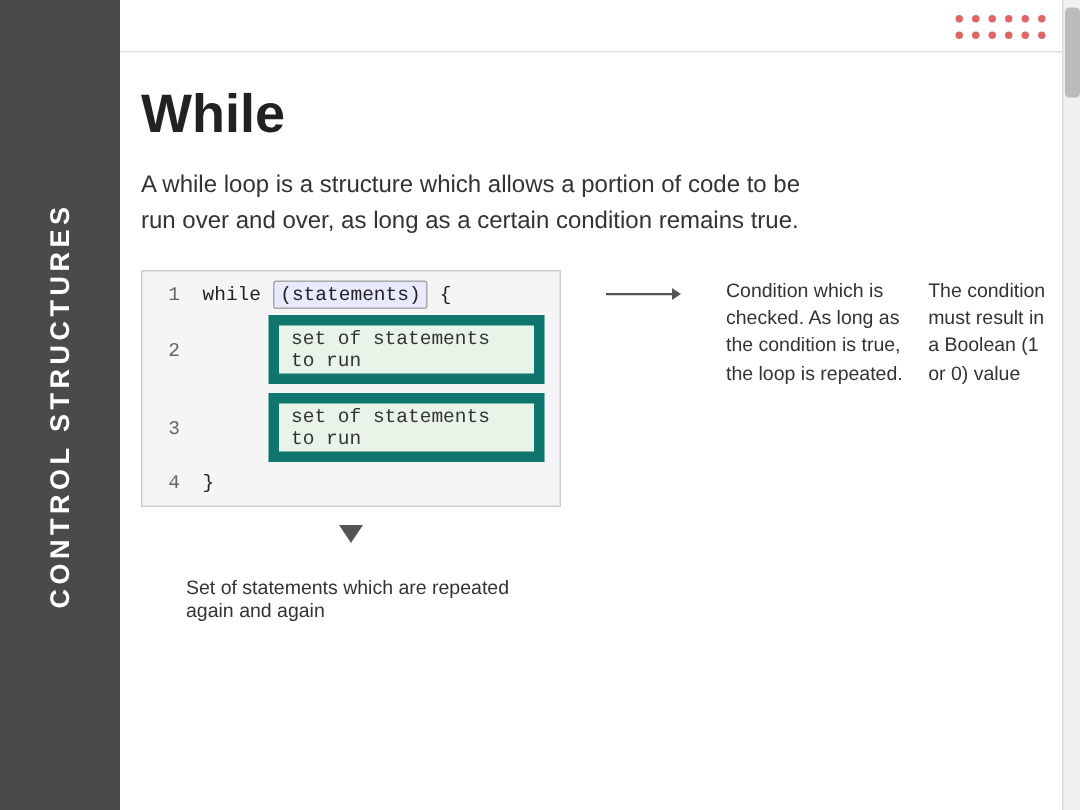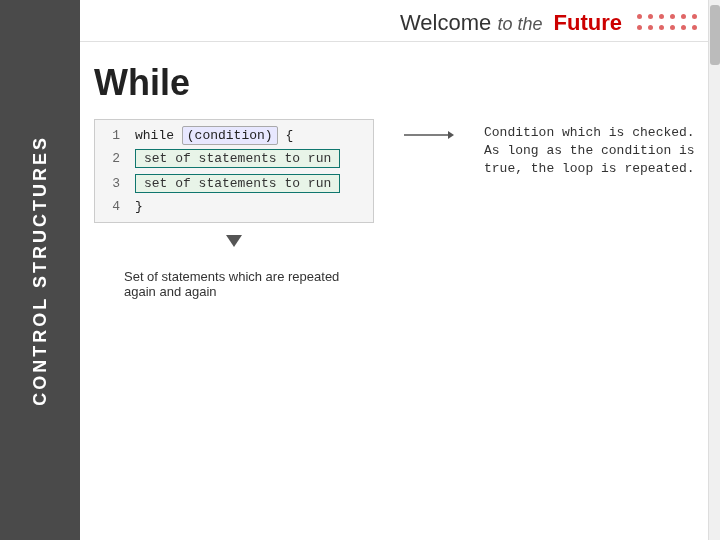--- a/index.html
+++ b/index.html
@@ -137,23 +137,24 @@
 
     .condition-highlight {
       background: #e8e8ff;
       border: 1px solid #aaa;
       padding: 1px 4px;
       border-radius: 2px;
     }
 
     .code-indent {
       background: #e8f4e8;
-      border: 1px solid #0f766e;
+      border: 7px solid #0f766e;
       padding: 1px 8px;
       color: #333;
+      margin-left: 44px;
     }
 
     .annotation {
       font-size: 13px;
       color: #333;
       line-height: 1.4;
     }
 
     
     .bottom-label {
@@ -180,70 +181,70 @@
       background: #bbb;
       border-radius: 3px;
       margin: 5px auto;
     }
 
     .annotations-wrapper {
       display: flex;
       flex-direction: row;
       justify-content: center;
       padding-top: 5px;
-      font-family: Liberation Mono, monospace;
     }
 
     .annotation-top {
       margin-bottom: 25px;
     }
   </style>
 </head>
 <body>
 
 <div class="sidebar">
   <span class="sidebar-text">CONTROL STRUCTURES</span>
 </div>
 
 <div class="main">
 
   <div class="header">
-    <span class="welcome-text">
-      <span>Welcome</span>&nbsp;<span class="welcome-italic">to the</span>&nbsp;<span class="welcome-future">Future</span>
-    </span>
     <div class="dots-pattern">
       <div class="dot"></div>
       <div class="dot"></div>
       <div class="dot"></div>
       <div class="dot"></div>
       <div class="dot"></div>
       <div class="dot"></div>
       <div class="dot"></div>
       <div class="dot"></div>
       <div class="dot"></div>
       <div class="dot"></div>
       <div class="dot"></div>
       <div class="dot"></div>
     </div>
   </div>
 
   <div class="content">
 
     <div class="page-title">While</div>
 
+    <div class="description">
+      <span>A while loop is a structure which allows a portion of code to be</span><br>
+      <span>run over and over, as long as a certain condition remains true.</span>
+    </div>
 
     <div style="display:flex; gap: 30px; align-items: flex-start; position:relative;">
 
       <div style="display:flex; flex-direction:column; position:relative;">
         <div class="code-block">
 
           <div class="code-line">
             <span class="line-num">1</span>
             <span class="code-text">
-              <span>while </span><span class="condition-highlight">(condition)</span><span> {</span>
+              <span>while </span><span class="condition-highlight">(statements)</span><span> {</span>
             </span>
           </div>
 
           <div class="code-line">
             <span class="line-num">2</span>
             <span class="code-indent">set of statements to run</span>
           </div>
 
           <div class="code-line">
             <span class="line-num">3</span>
@@ -267,20 +268,21 @@
 
       <div style="display:flex; align-items: flex-start; margin-top: 8px;">
         <svg width="50" height="16" viewBox="0 0 50 16">
           <line x1="0" y1="8" x2="44" y2="8" stroke="#555" stroke-width="1.5"></line>
           <polygon points="44,4 50,8 44,12" fill="#555"></polygon>
         </svg>
       </div>
 
       <div class="annotations-wrapper">
         <div class="annotation annotation-top">Condition which is checked. As long as the condition is true, the loop is repeated.</div>
+        <div class="annotation">The condition must result in a Boolean (1 or 0) value</div>
       </div>
 
     </div>
 
   </div>
 
   <div class="scrollbar">
     <div class="scrollbar-thumb"></div>
   </div>
 

